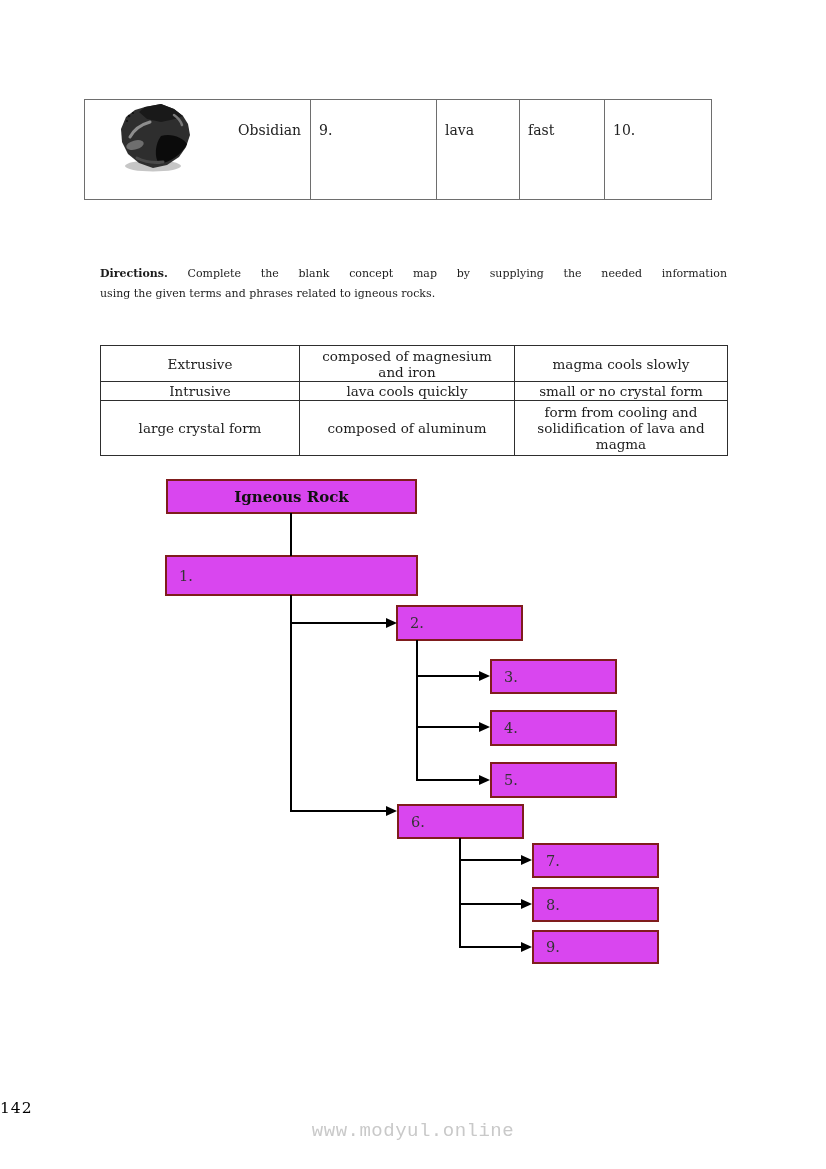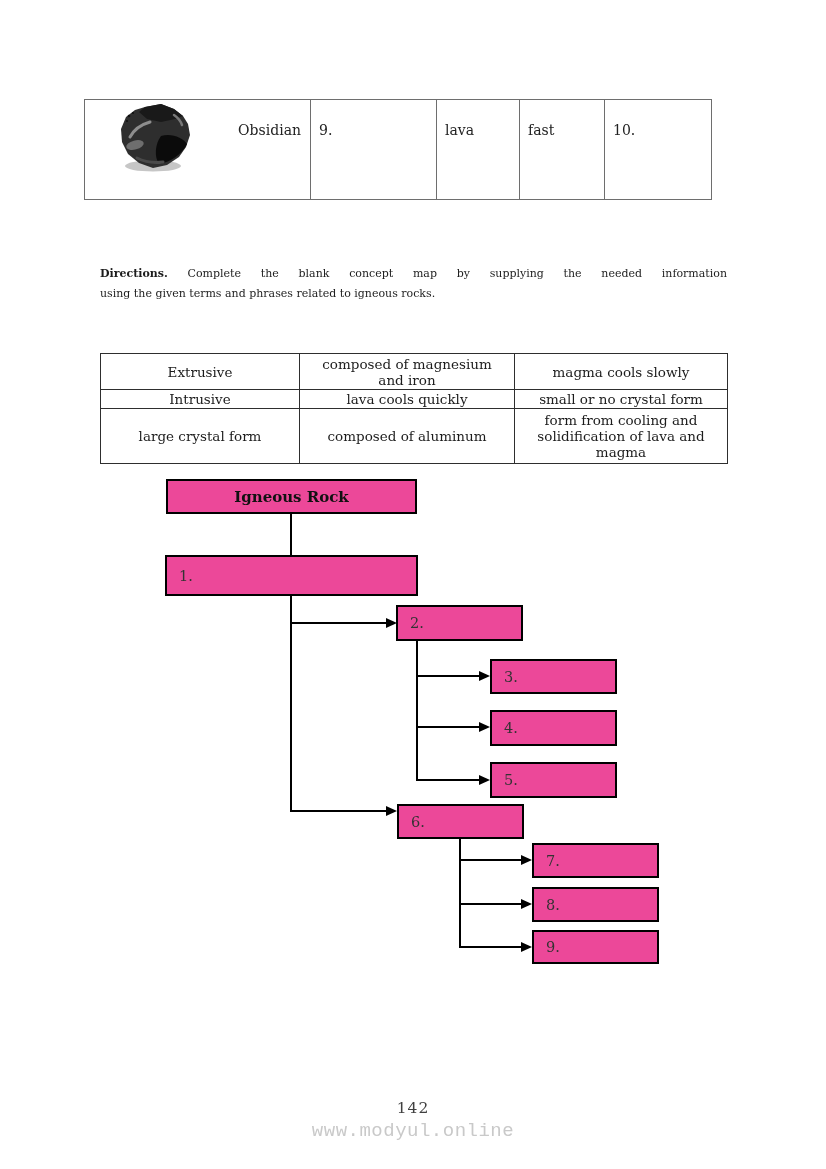--- a/index.html
+++ b/index.html
@@ -38,40 +38,40 @@
   .directions{
     position:absolute;left:100px;top:264px;width:627px;
     font-size:11px;line-height:19.5px;
   }
   .dir-line1{text-align:justify;text-align-last:justify;}
   .bold{font-weight:bold;}
 
   
   .terms-table{
     position:absolute;left:100px;top:345px;width:627px;
-    border-collapse:collapse;table-layout:fixed;margin-top:8px;
+    border-collapse:collapse;table-layout:fixed;
   }
   .terms-table td{
     border:1px solid #2e2e2e;
     text-align:center;vertical-align:middle;
     font-size:13.5px;line-height:16px;
     padding:1px 3px;
     white-space:pre-line;
     color:#1c1c1c;
     box-sizing:border-box;
   }
   .tr-1 td{height:36px;}
   .tr-2 td{height:18px;}
   .tr-3 td{height:55px;}
 
   
   .cmap{position:absolute;left:0;top:0;width:826px;height:1169px;}
   .cm-box{
     position:absolute;box-sizing:border-box;
-    border:2px solid #000000;background:#ec4899;
+    border:2px solid #7f1d1d;background:#d946ef;
     display:flex;align-items:center;
     padding-left:12px;
     font-size:14.5px;color:#333;
   }
   .cm-root{justify-content:center;padding-left:0;font-weight:bold;font-size:15px;color:#111;}
   .b-root{left:166px;top:479px;width:251px;height:35px;}
   .b-1{left:165px;top:555px;width:253px;height:41px;}
   .b-2{left:396px;top:605px;width:127px;height:36px;}
   .b-3{left:490px;top:659px;width:127px;height:35px;}
   .b-4{left:490px;top:710px;width:127px;height:36px;}
@@ -106,21 +106,21 @@
   .a-4{left:479px;top:721.5px;}
   .a-5{left:479px;top:774.5px;}
   .a-6{left:386px;top:805.5px;}
   .a-7{left:521px;top:854.5px;}
   .a-8{left:521px;top:898.5px;}
   .a-9{left:521px;top:941.5px;}
 
   
   .pagenum{
     position:absolute;left:0;top:1099px;width:100%;
-    text-align:center;font-size:15.5px;letter-spacing:1px;color:#404040;
+    text-align:left;font-size:15.5px;letter-spacing:1px;color:#000000;
   }
   .watermark{
     position:absolute;left:0;top:1120px;width:100%;
     text-align:center;
     font-family:Liberation Mono, monospace;
     font-size:19px;letter-spacing:0.5px;color:#c9c9c9;
   }
 </style>
 </head>
 <body>

